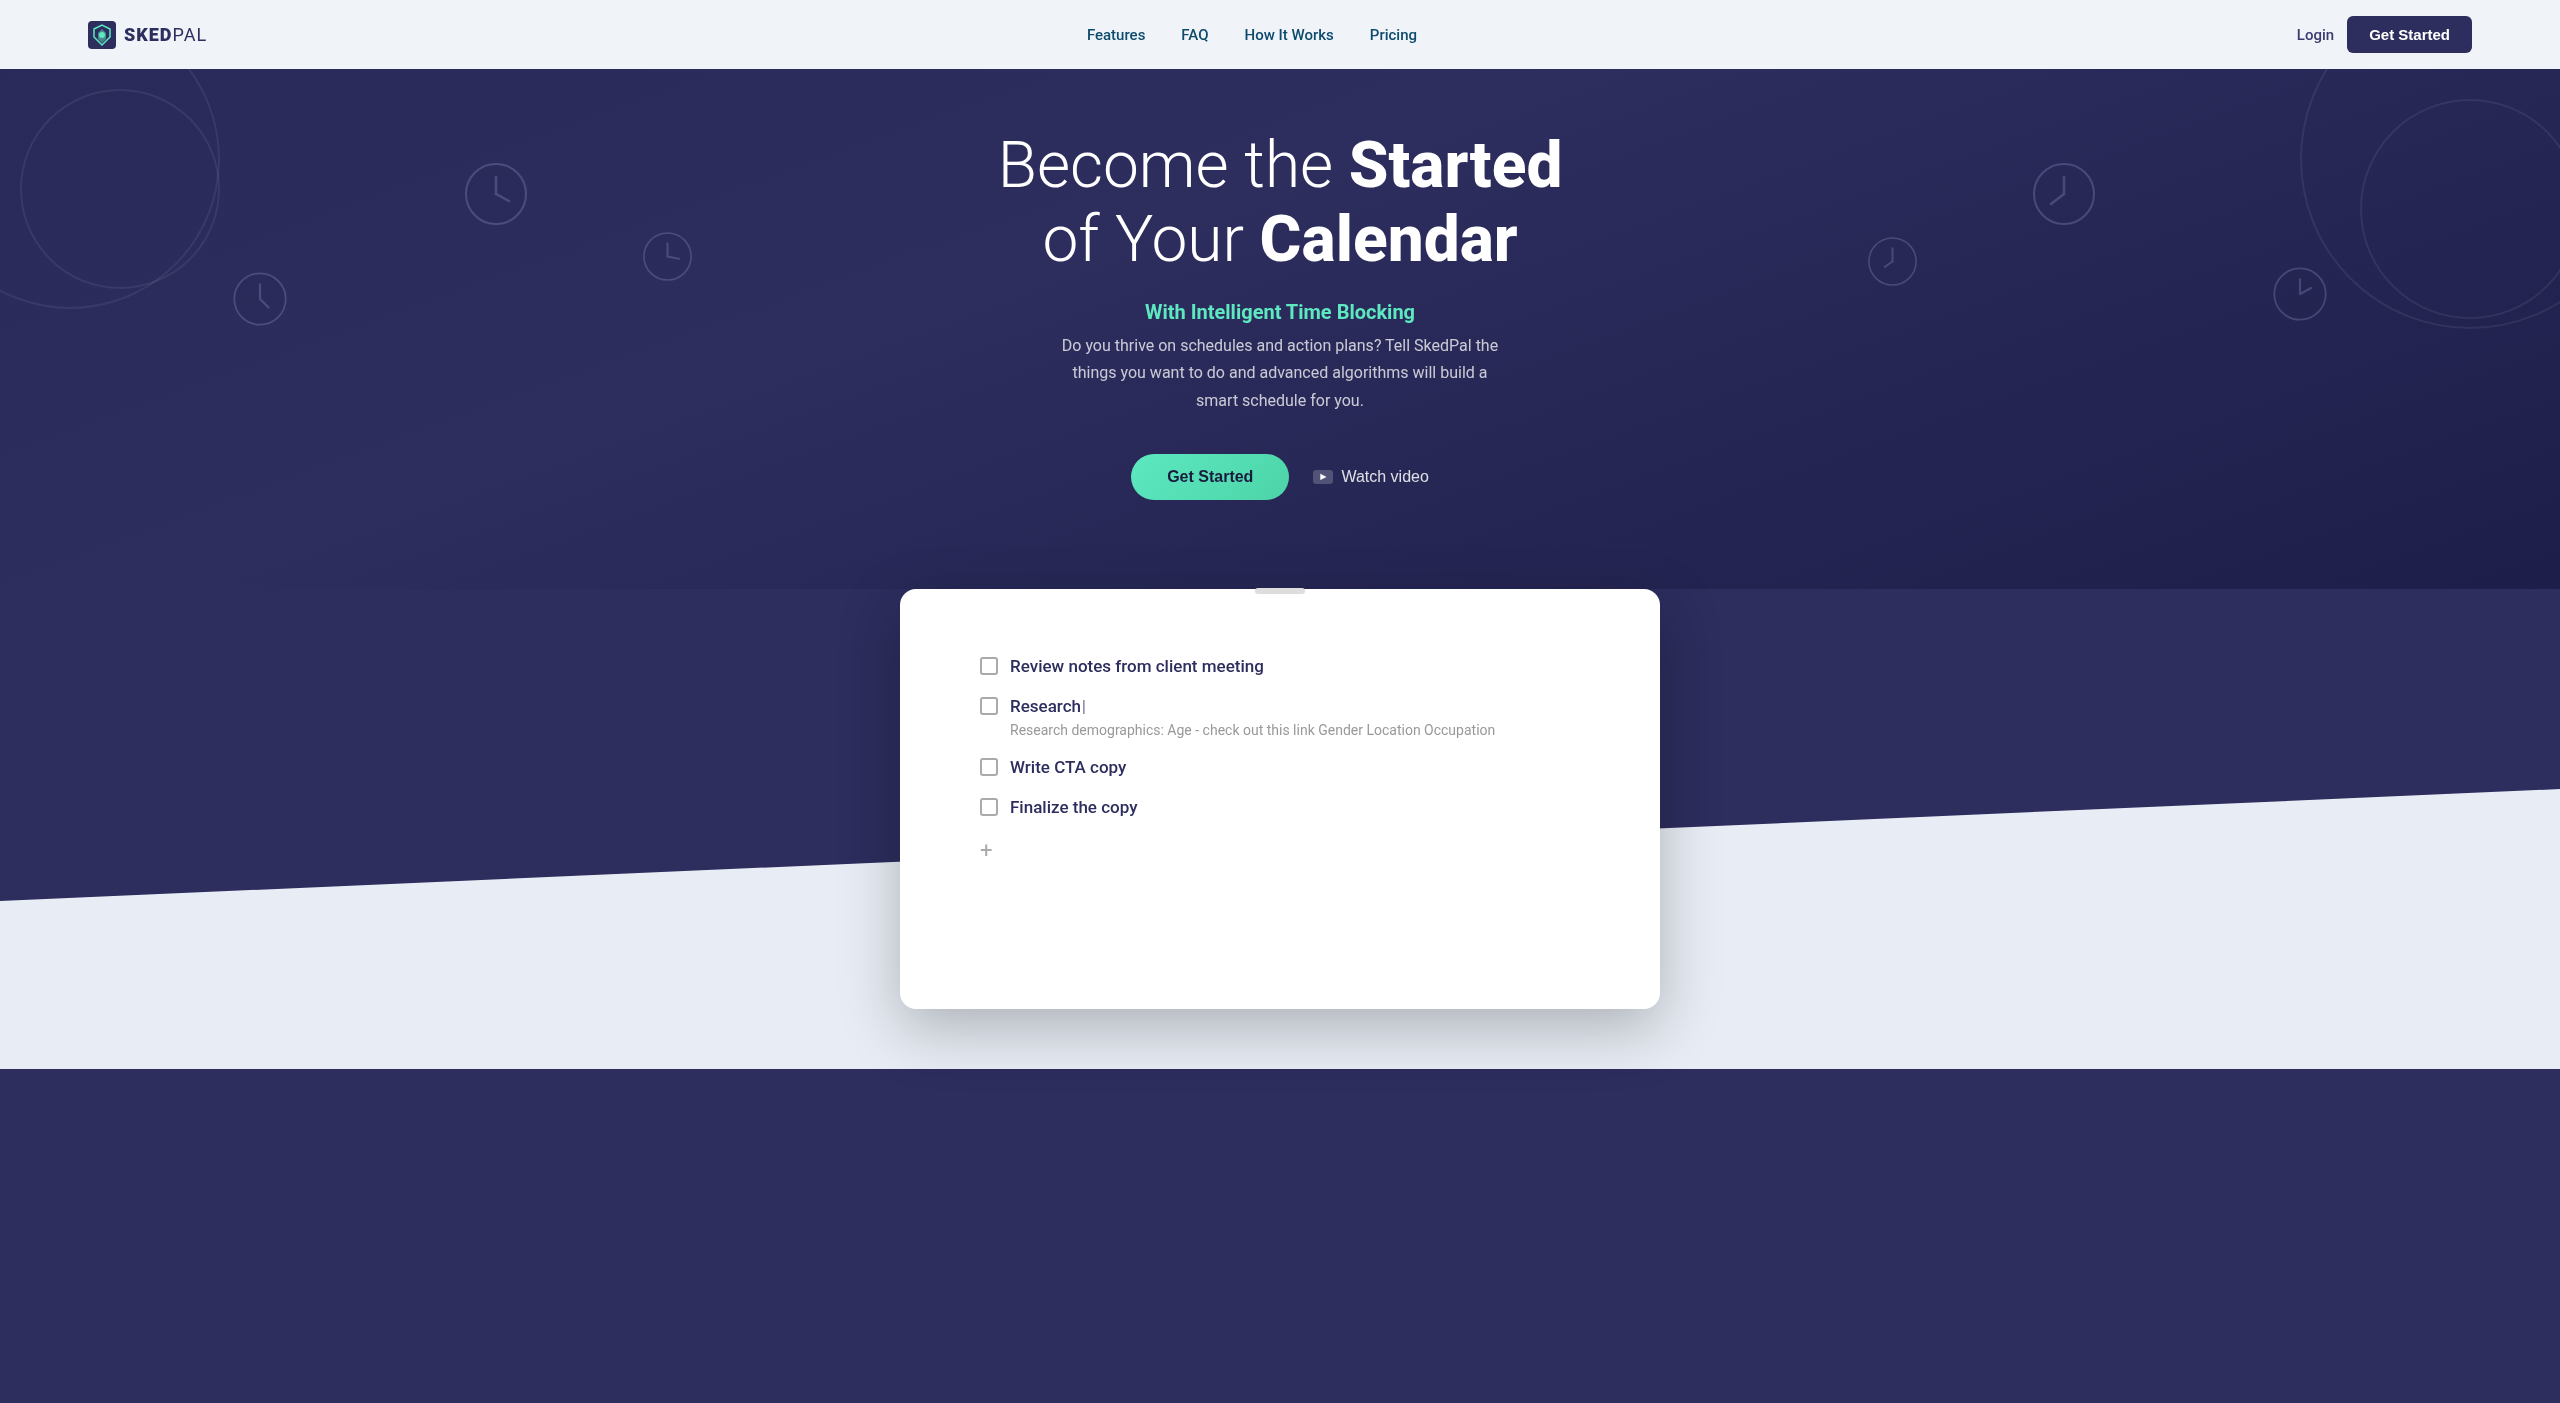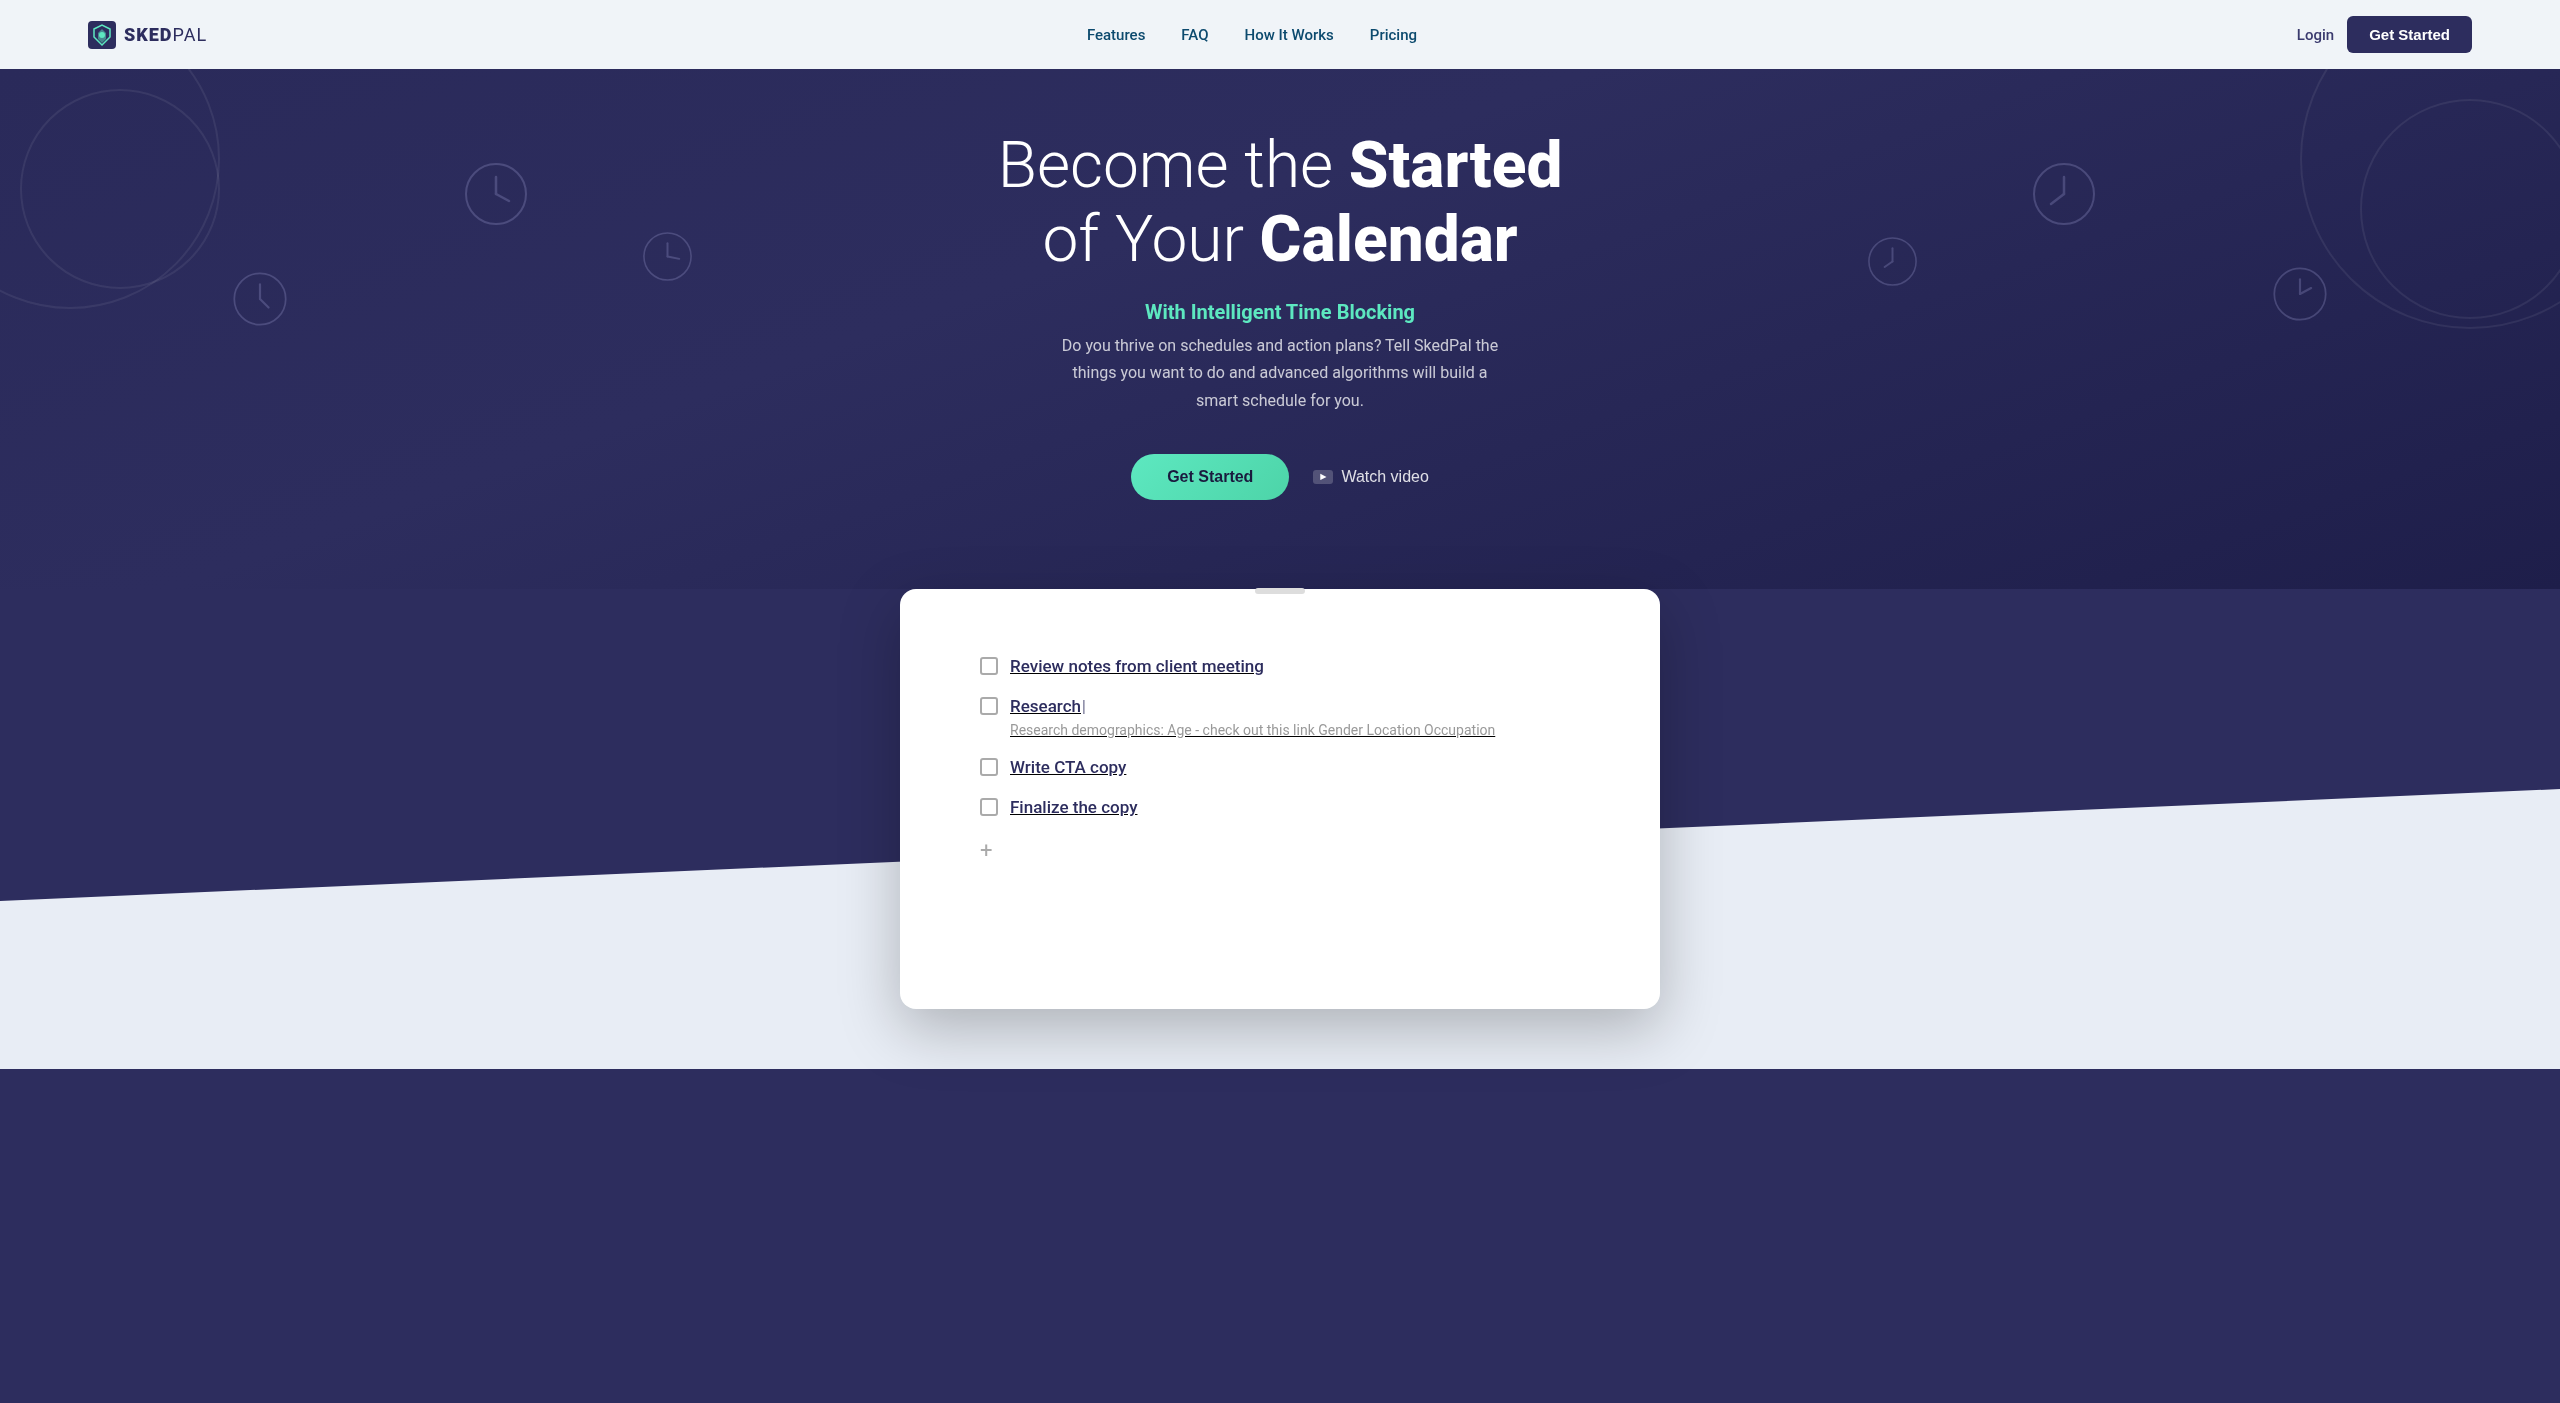--- a/index.html
+++ b/index.html
@@ -232,21 +232,20 @@
       height: 6px;
       background: #ddd;
       border-radius: 3px;
     }
 
     .task-list {
       list-style: none;
       display: flex;
       flex-direction: column;
       gap: 4px;
-      text-decoration: underline;
     }
 
     .task-item {
       display: flex;
       align-items: flex-start;
       gap: 12px;
       padding: 6px 0;
     }
 
     .task-checkbox {

